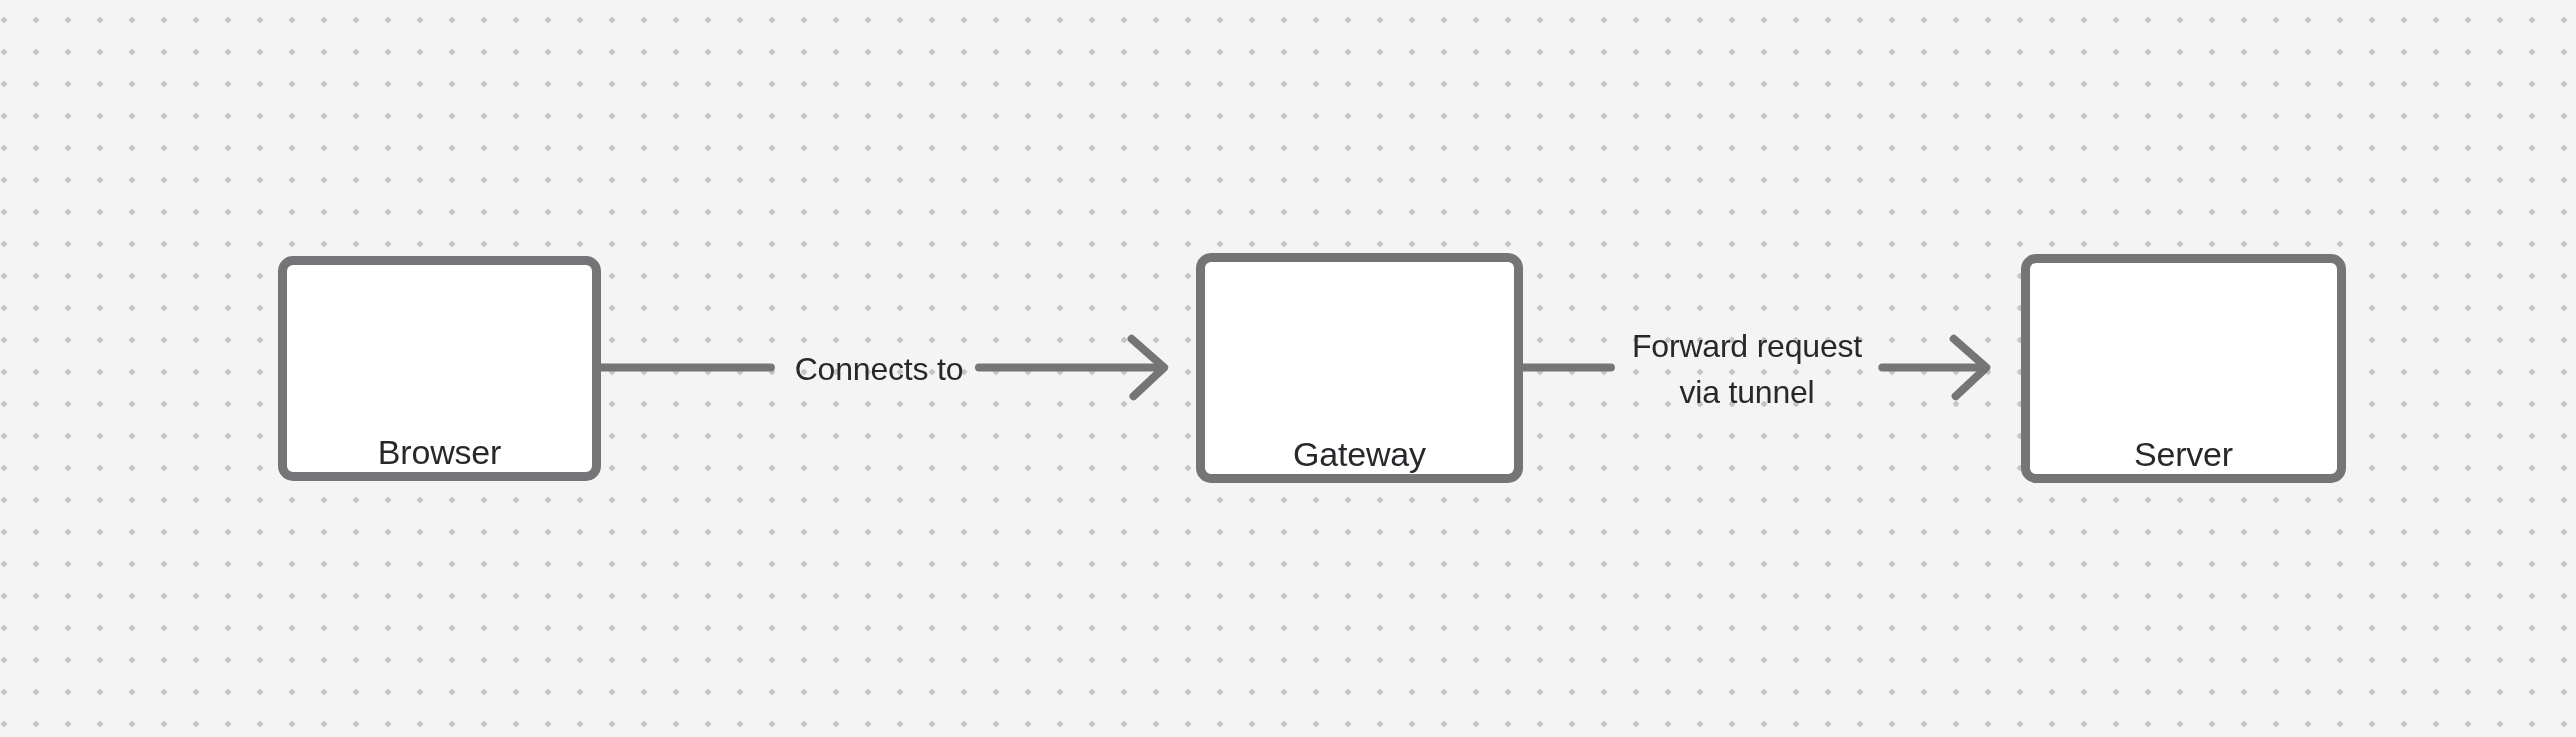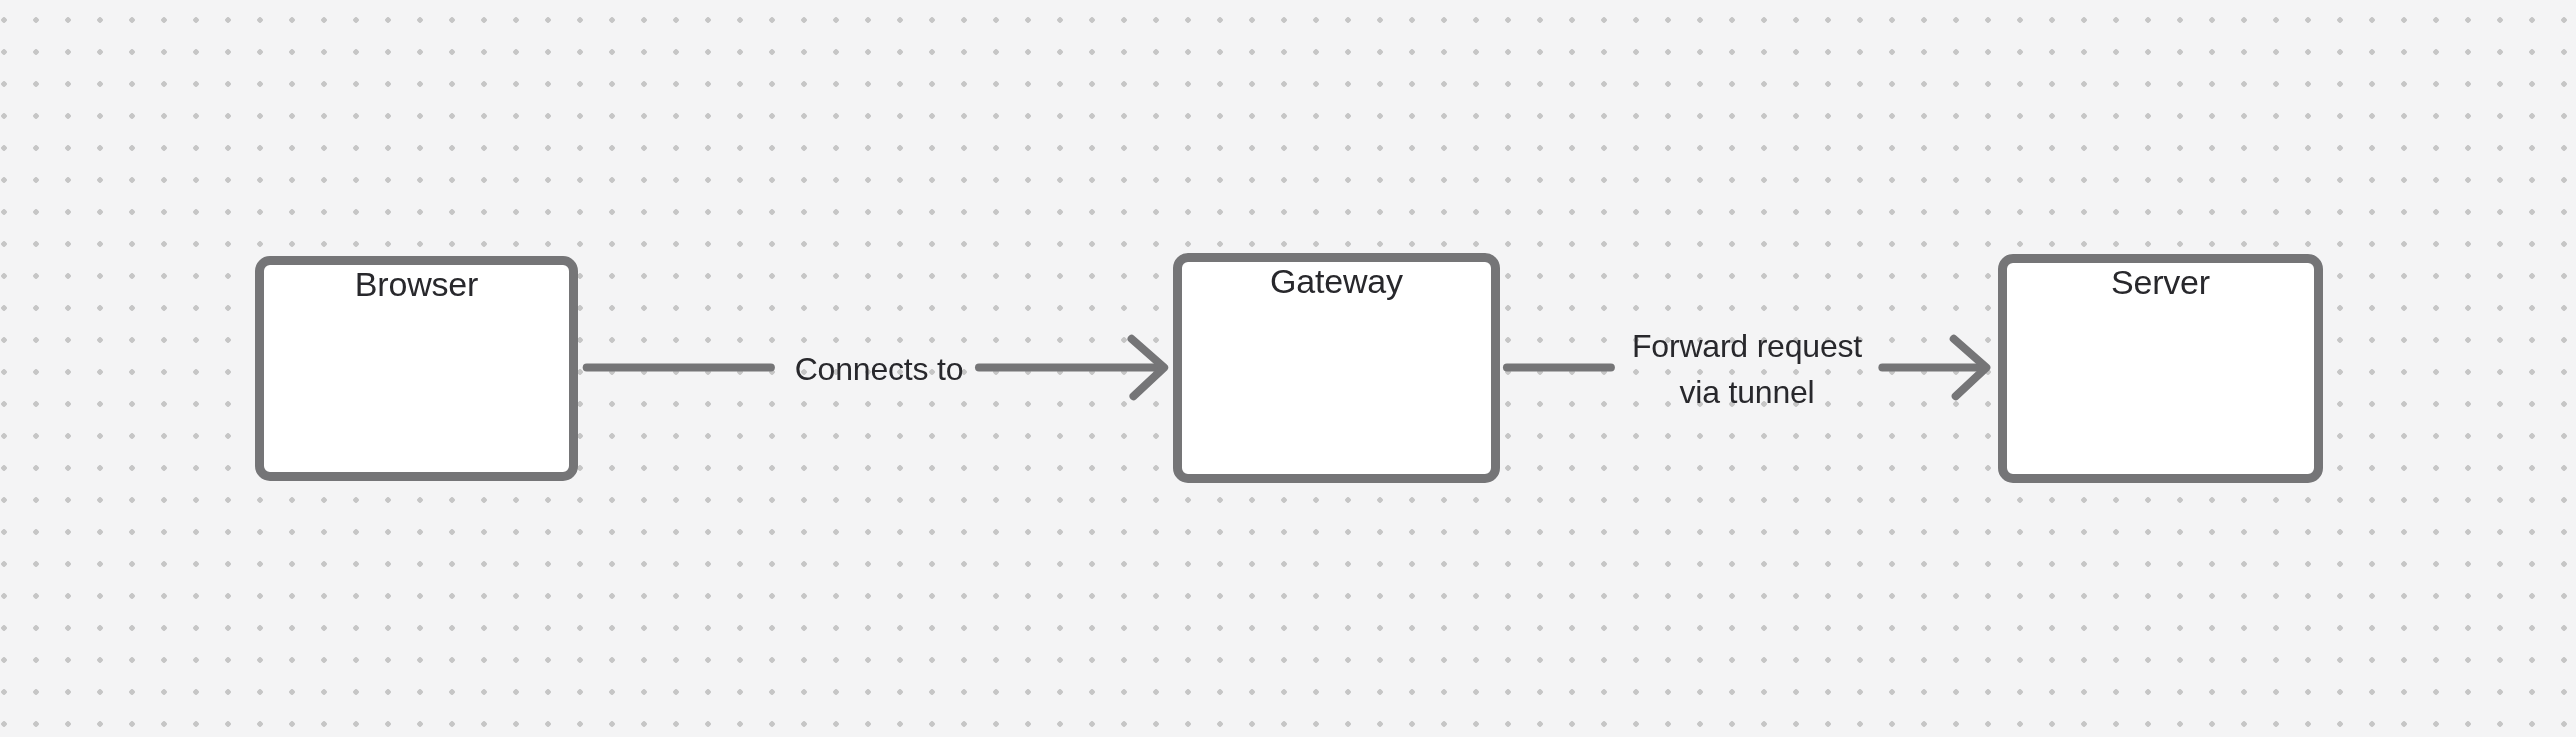--- a/index.html
+++ b/index.html
@@ -22,25 +22,26 @@
     background-size: 32px 32px;
     background-position: -12px 4px;
   }
   .node {
     position: absolute;
     box-sizing: border-box;
     background: #ffffff;
     border: 9px solid #757577;
     border-radius: 15px;
     display: flex;
-    align-items: flex-start;
+    align-items: flex-end;
     justify-content: center;
     font-size: 34px;
     letter-spacing: -0.2px;
     color: #28282c;
+    margin-left: 23px;
   }
   .node-browser { left: 255px; top: 256px; width: 323px; height: 225px; }
   .node-gateway { left: 1173px; top: 253px; width: 327px; height: 230px; }
   .node-server  { left: 1998px; top: 254px; width: 325px; height: 229px; }
 
   .edges-svg {
     position: absolute;
     left: 0; top: 0;
     width: 2576px;
     height: 737px;

